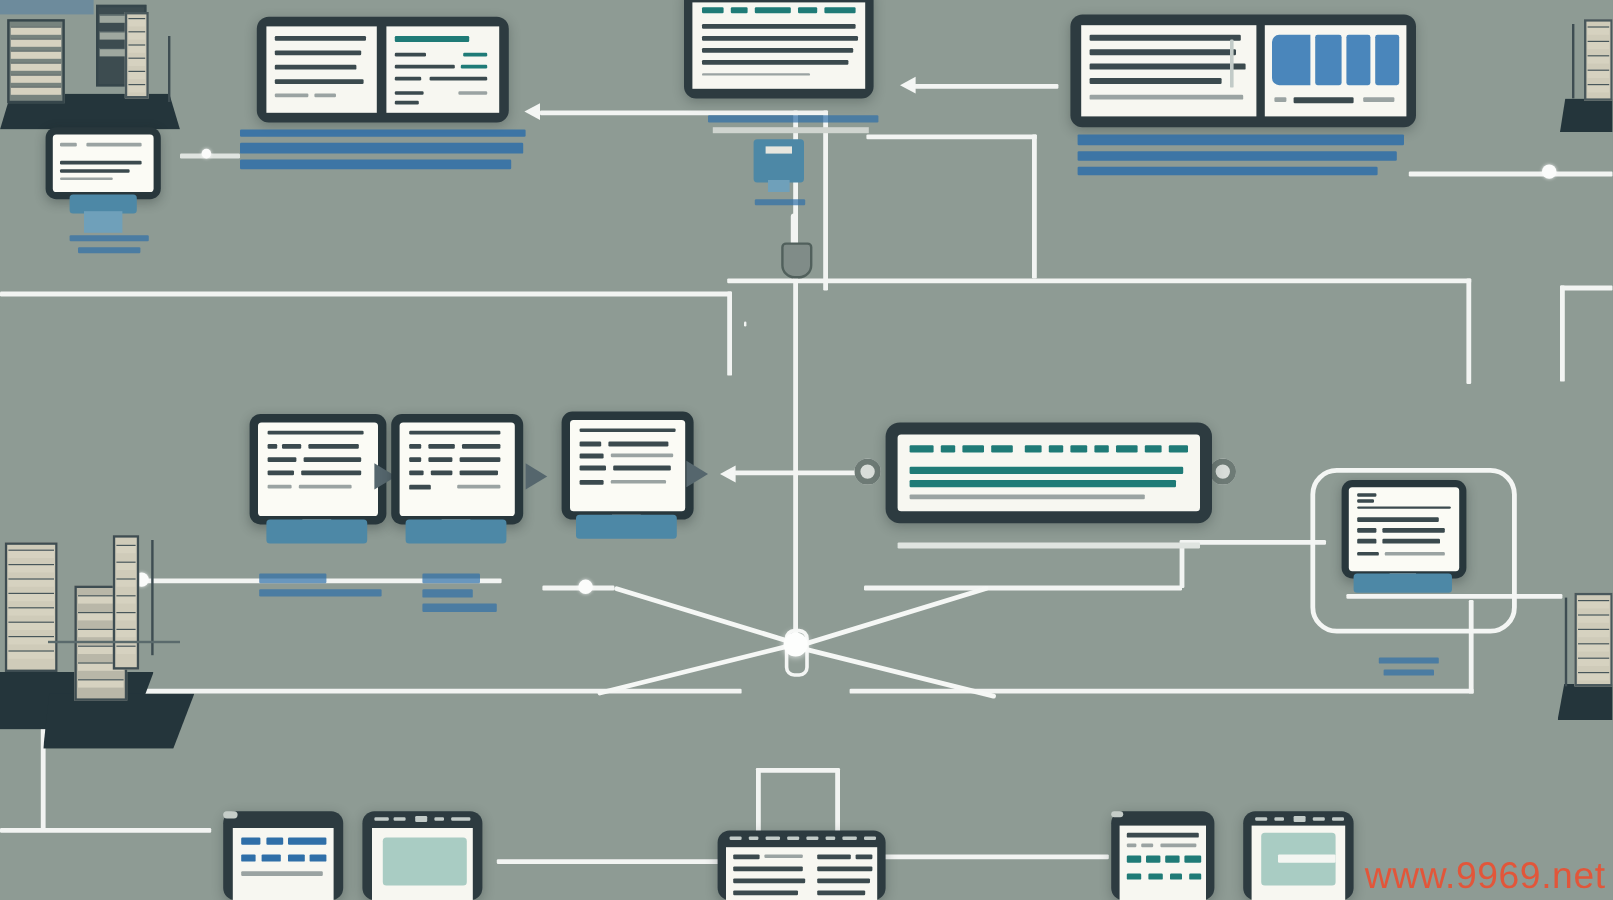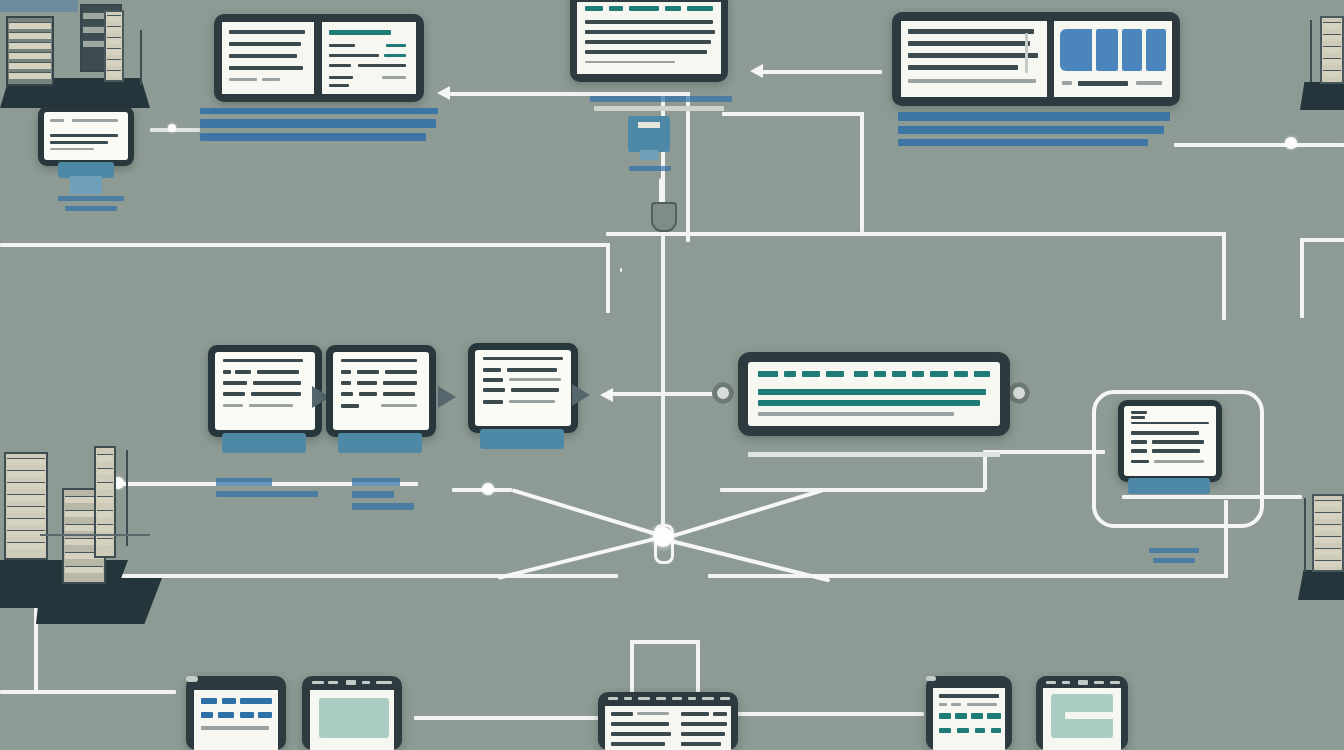--- a/index.html
+++ b/index.html
@@ -520,13 +520,14 @@
       <div class="grn" style="left:8px;top:6px;width:62px;height:44px;"></div>
       <div class="txtline" style="left:22px;top:24px;width:48px;height:7px;background:#f4f6f2;"></div>
     </div>
     <div class="txtline tl-light" style="left:10px;top:5px;width:10px;height:3px;"></div>
     <div class="txtline tl-light" style="left:26px;top:5px;width:8px;height:3px;"></div>
     <div class="txtline tl-light" style="left:42px;top:4px;width:10px;height:5px;"></div>
     <div class="txtline tl-light" style="left:58px;top:5px;width:10px;height:3px;"></div>
     <div class="txtline tl-light" style="left:74px;top:5px;width:10px;height:3px;"></div>
   </div>
 
+  <div class="watermark">www.9969.net</div>
 </div>
 
 </body></html>

